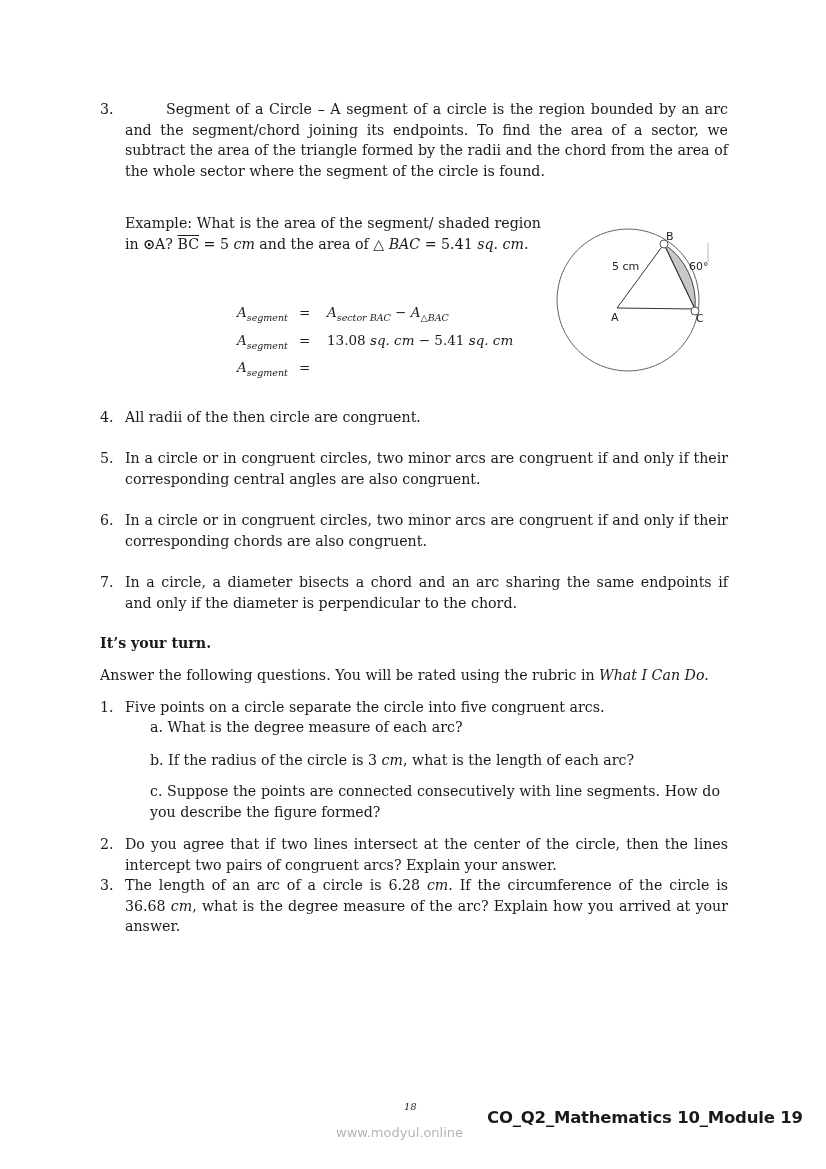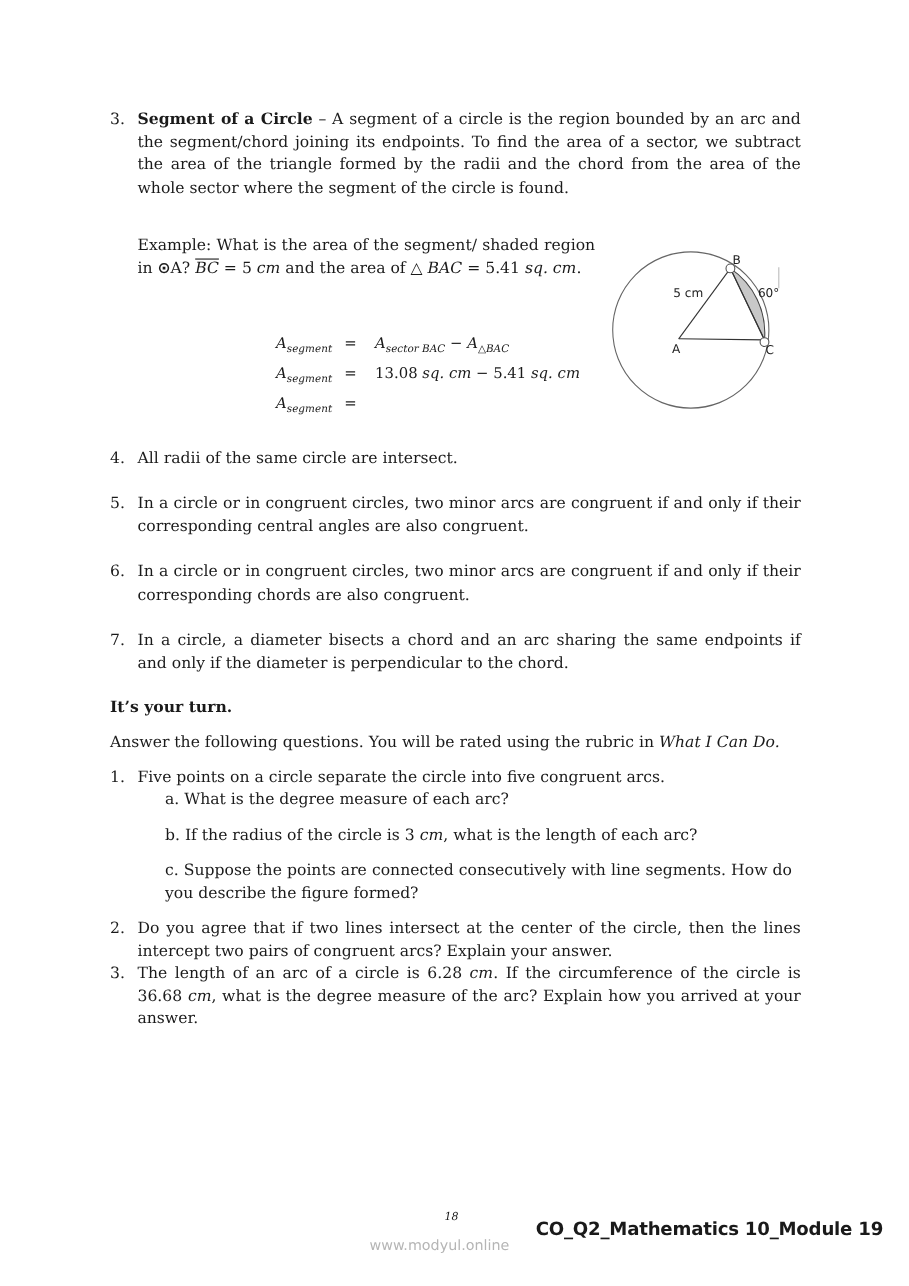--- a/index.html
+++ b/index.html
@@ -29,42 +29,42 @@
       text-align: justify;
     }
     .item .num {
       position: absolute;
       left: 0;
       top: 0;
     }
     .item .body {
       margin-left: 25px;
     }
-    .bold { font-weight: bold; }
+    .bold { font-weight: normal; margin-left: 41px; }
     .ital { font-style: italic; }
     .example {
       position: absolute;
       left: 125px;
       top: 213px;
       width: 416px;
       font-size: 14.2px;
       line-height: 20.6px;
       text-align: justify;
       text-align-last: left;
     }
     .math-i { font-family: "DejaVu Serif", serif; font-style: italic; }
-    .overline { text-decoration: overline; font-style: italic; }
+    .overline { text-decoration: overline; }
     .eq-block {
       position: absolute;
       left: 237px;
       top: 301px;
       font-size: 13.5px;
       line-height: 22px;
     }
-    .eq-row { display: flex; margin-left: 14px; }
+    .eq-row { display: flex; }
     .eq-lhs { width: 62px; font-style: italic; }
     .eq-lhs sub, .eq-rhs sub { font-size: 9.5px; font-style: italic; }
     .eq-sign { width: 28px; }
     .eq-rhs { }
     .diagram {
       position: absolute;
       left: 550px;
       top: 222px;
       width: 170px;
       height: 160px;
@@ -161,21 +161,21 @@
     <line x1="708" y1="243" x2="708" y2="262" stroke="#bbb" stroke-width="1"></line>
     <text x="612" y="270" font-size="11" font-family="DejaVu Sans, sans-serif" fill="#222">5 cm</text>
     <text x="689" y="270" font-size="11" font-family="DejaVu Sans, sans-serif" fill="#222">60°</text>
     <text x="611" y="321" font-size="11" font-family="DejaVu Sans, sans-serif" fill="#222">A</text>
     <text x="666" y="240" font-size="11" font-family="DejaVu Sans, sans-serif" fill="#222">B</text>
     <text x="696" y="322" font-size="11" font-family="DejaVu Sans, sans-serif" fill="#222">C</text>
   </svg>
 
   <div class="item" style="top:407px;">
     <span class="num">4.</span>
-    <div class="body">All radii of the same circle are intersect.</div>
+    <div class="body">All radii of the then circle are congruent.</div>
   </div>
   <div class="item" style="top:448px;">
     <span class="num">5.</span>
     <div class="body">In a circle or in congruent circles, two minor arcs are congruent if and only if their corresponding central angles are also congruent.</div>
   </div>
   <div class="item" style="top:510px;">
     <span class="num">6.</span>
     <div class="body">In a circle or in congruent circles, two minor arcs are congruent if and only if their corresponding chords are also congruent.</div>
   </div>
   <div class="item" style="top:572px;">

